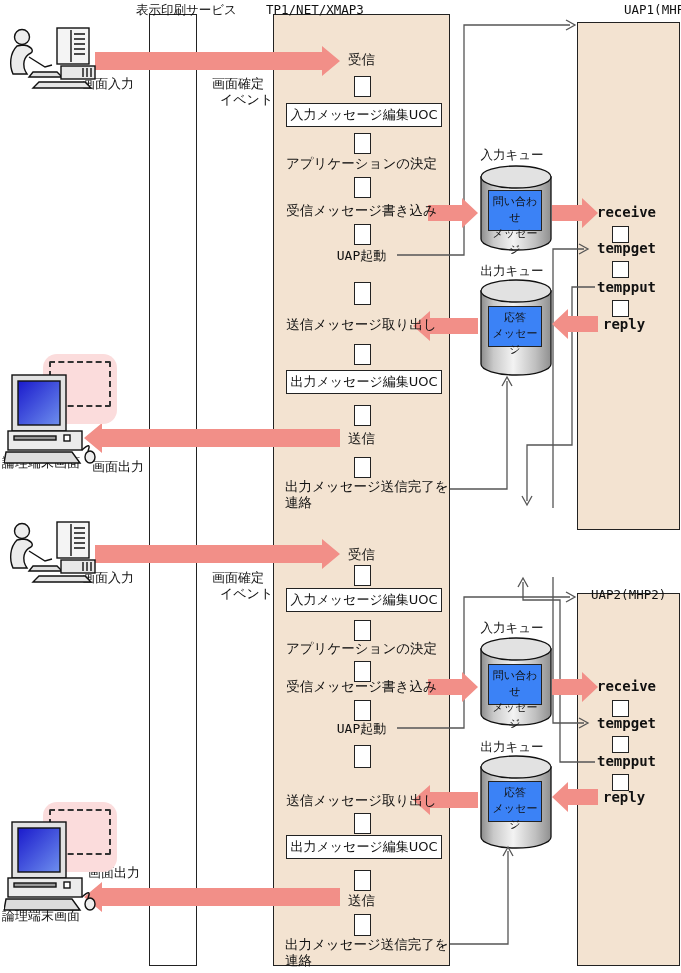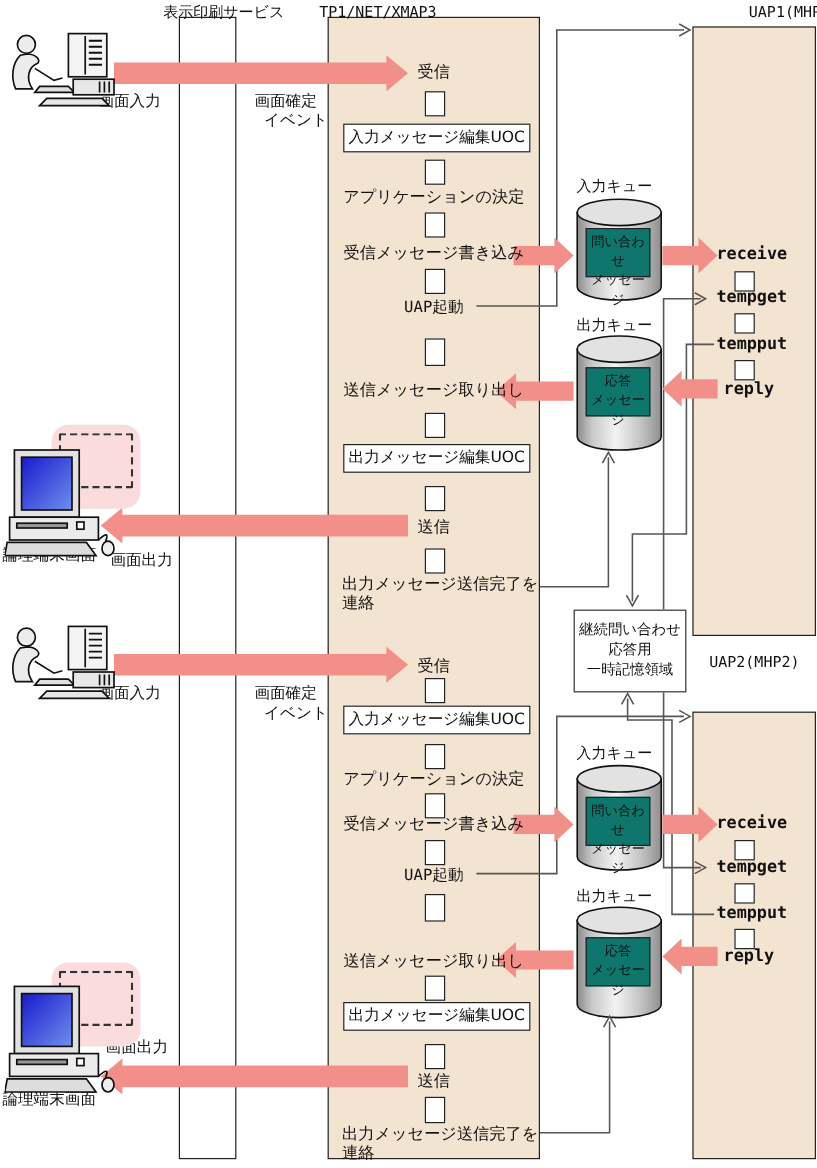--- a/index.html
+++ b/index.html
@@ -15,44 +15,39 @@
   .hlabel{position:absolute;font-size:12.5px;white-space:nowrap;font-family:Liberation Mono, monospace;}
   .mono{font-family:"DejaVu Sans Mono","Liberation Mono",monospace;}
   .tlabel{position:absolute;left:276px;width:171px;text-align:center;font-size:13.5px;white-space:nowrap;}
   .llabel{position:absolute;font-size:13px;white-space:nowrap;}
   .sbox{position:absolute;left:354px;width:15px;height:19px;background:#fff;border:1px solid #222;}
   .ubox{position:absolute;left:612px;width:15px;height:15px;background:#fff;border:1px solid #222;}
   .uocbox{position:absolute;left:286px;width:154px;height:22px;background:#fff;border:1px solid #222;
           font-size:13px;text-align:center;line-height:22px;white-space:nowrap;}
   .ulabel{position:absolute;left:597px;font-size:14px;white-space:nowrap;font-weight:bold;}
   .qlabel{position:absolute;left:476px;width:72px;text-align:center;font-size:12.5px;white-space:nowrap;}
-  .qbox{position:absolute;left:488px;width:54px;height:41px;background:#0f766e;border:1px solid #222;
+  .qbox{position:absolute;left:488px;width:54px;height:41px;background:#3b82f6;border:1px solid #222;
         font-size:11px;text-align:center;padding-top:3px;box-sizing:border-box;line-height:16px;}
   .storage{position:absolute;left:478px;top:508px;width:94px;height:69px;background:#fff;border:1px solid #333;
            font-size:12px;text-align:center;box-sizing:border-box;padding-top:7px;line-height:17px;}
   .balloon{position:absolute;width:74px;height:70px;background:var(--balloon-pink);border-radius:14px;}
   .balloon .dash{position:absolute;left:6px;top:7px;width:58px;height:42px;border:2px dashed #333;border-radius:2px;}
   svg{position:absolute;left:0;top:0;}
   .overlay{pointer-events:none;}
 </style>
 </head>
 <body>
 
 <div class="canvas">
 
   <div class="col white" style="left:149px;top:14px;width:48px;height:952px;"></div>
   <div class="col beige" style="left:273px;top:14px;width:177px;height:952px;"></div>
   <div class="col beige" style="left:577px;top:22px;width:103px;height:508px;"></div>
   <div class="col beige" style="left:577px;top:593px;width:103px;height:373px;"></div>
 
-  <div class="storage">
-    <div>継続問い合わせ</div>
-    <div>応答用</div>
-    <div>一時記憶領域</div>
-  </div>
 
   <svg class="overlay" width="681" height="973" viewBox="0 0 681 973">
     <defs>
       <linearGradient id="cyl" x1="0" y1="0" x2="1" y2="0">
         <stop offset="0" stop-color="#8C8C8C"></stop>
           <stop offset="0.18" stop-color="#C9C9C9"></stop>
         <stop offset="0.46" stop-color="#F3F3F3"></stop>
           <stop offset="0.78" stop-color="#BFBFBF"></stop>
         <stop offset="1" stop-color="#8F8F8F"></stop>
       </linearGradient>
@@ -113,21 +108,21 @@
       <polygon points="428,679 462,679 462,672 478,687 462,702 462,695 428,695"></polygon>
       <polygon points="552,679 582,679 582,672 598,687 582,702 582,695 552,695"></polygon>
       <polygon points="598,789 568,789 568,782 552,797 568,812 568,805 598,805"></polygon>
       <polygon points="478,792 430,792 430,785 413,800 430,815 430,808 478,808"></polygon>
     </g>
   </svg>
 
   <div class="hlabel" style="left:136px;top:2px;">表示印刷サービス</div>
   <div class="hlabel mono" style="left:266px;top:2px;">TP1/NET/XMAP3</div>
   <div class="hlabel mono" style="left:624px;top:2px;">UAP1(MHP1)</div>
-  <div class="hlabel mono" style="left:591px;top:544px;">UAP2(MHP2)</div>
+  <div class="hlabel mono" style="left:591px;top:587px;">UAP2(MHP2)</div>
 
   <div class="qlabel" style="top:147px;">入力キュー</div>
   <div class="qbox" style="top:190px;">
     <div>問い合わせ</div>
     <div>メッセージ</div>
   </div>
   <div class="qlabel" style="top:263px;">出力キュー</div>
   <div class="qbox" style="top:306px;">
     <div>応答</div>
     <div>メッセージ</div>

